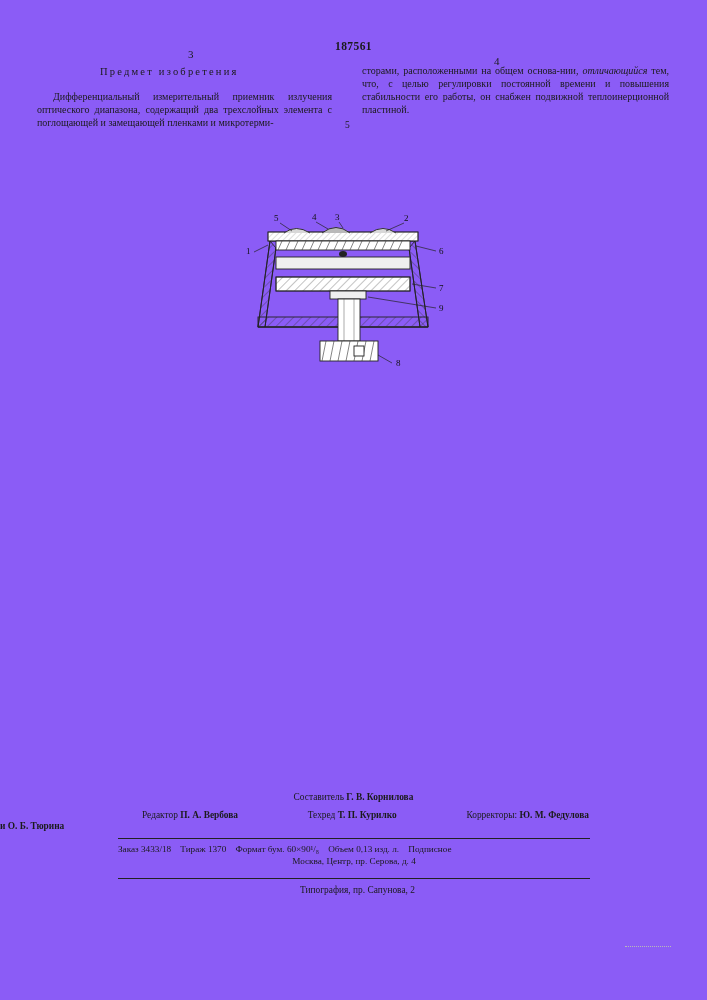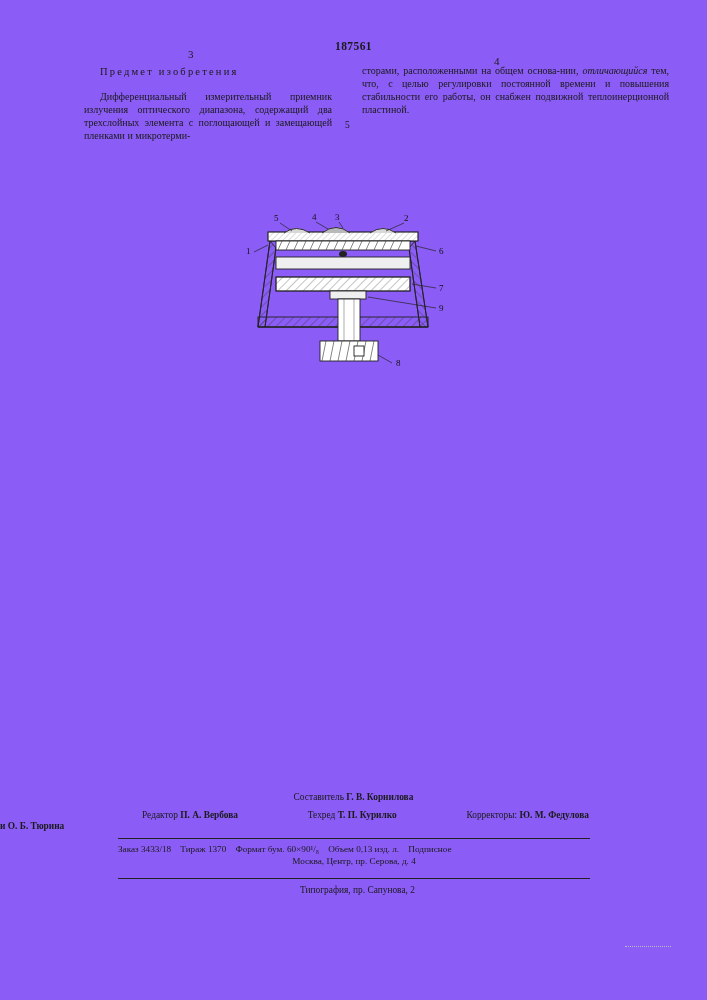--- a/index.html
+++ b/index.html
@@ -57,21 +57,21 @@
   .col.col-left {
     top: 90px;
     left: 37px;
     width: 295px;
   }
   .col.col-right {
     top: 64px;
     left: 362px;
     width: 307px;
   }
-  .indent { text-indent: 16px; display: block; margin-left: 47px; }
+  .indent { text-indent: 16px; display: block; }
   .ital { font-style: italic; }
   .line-marker {
     position: absolute;
     font-size: 9.5px;
     left: 345px;
     top: 120px;
   }
 
   
   .figure {

